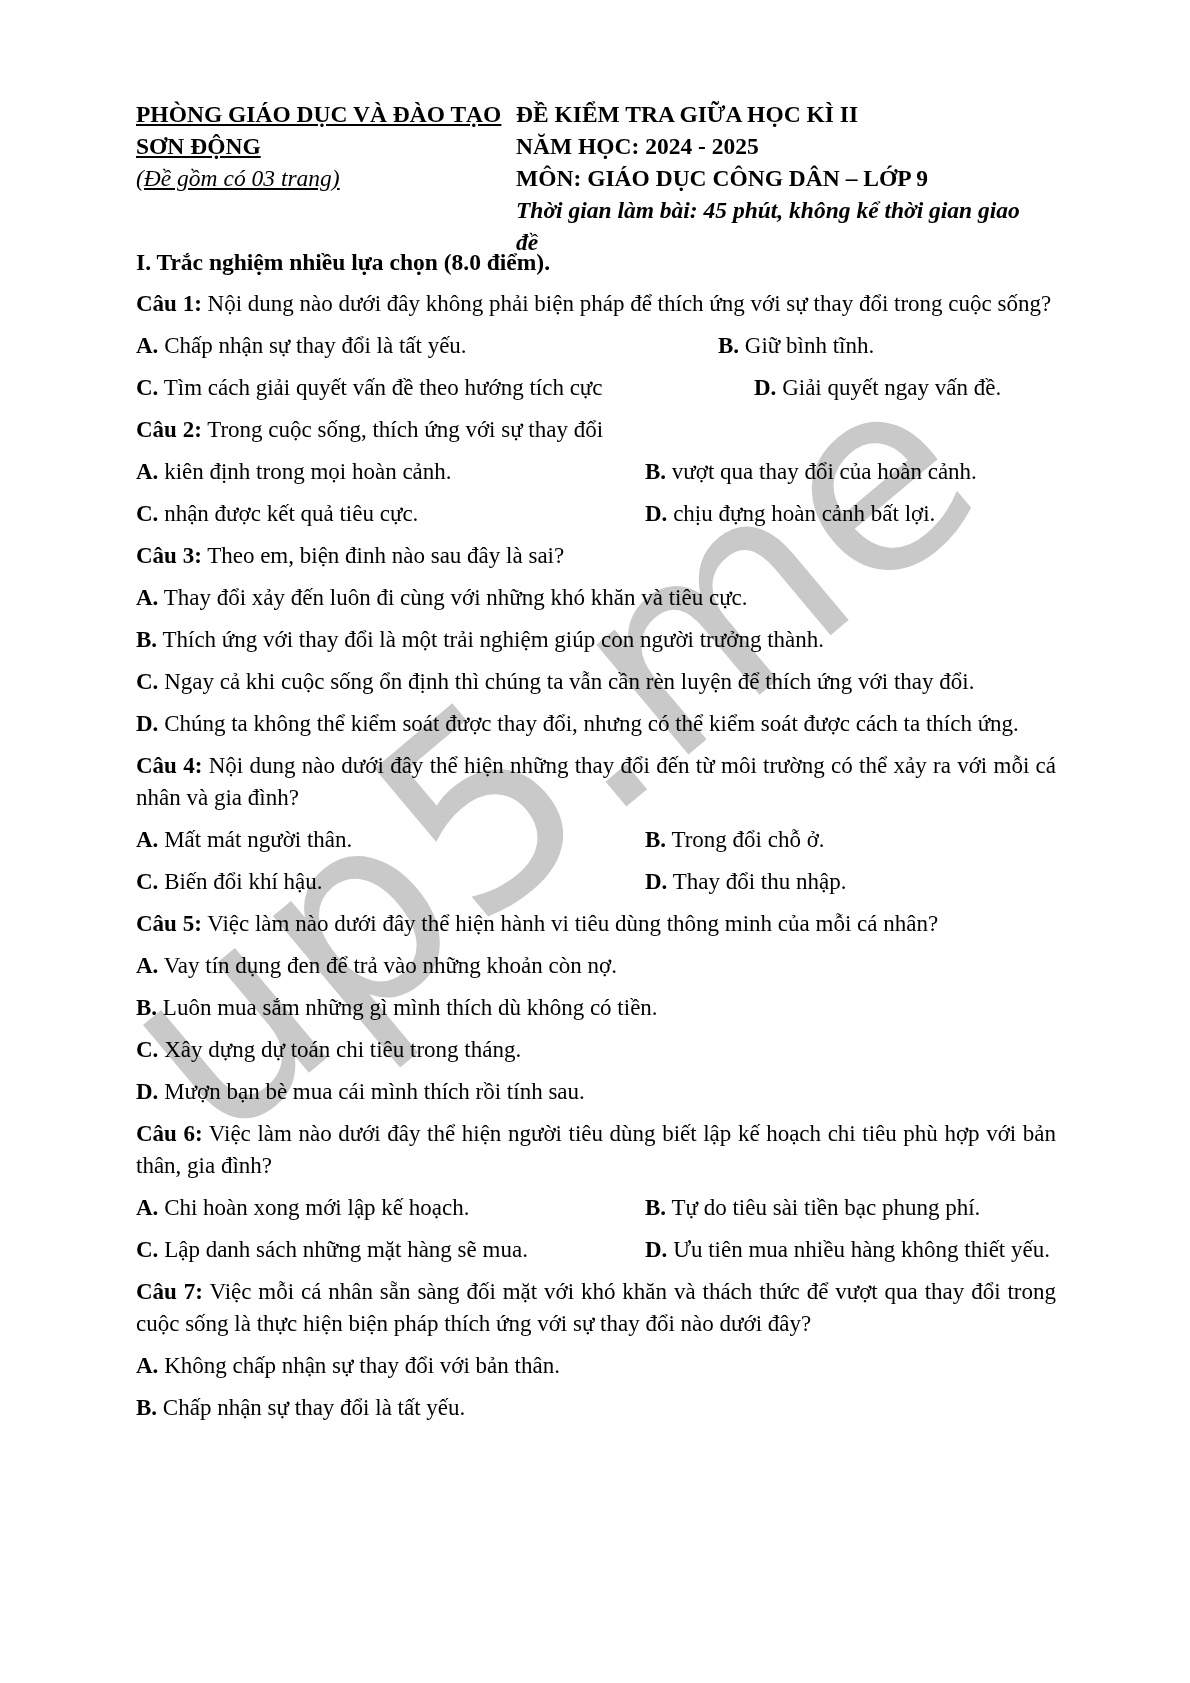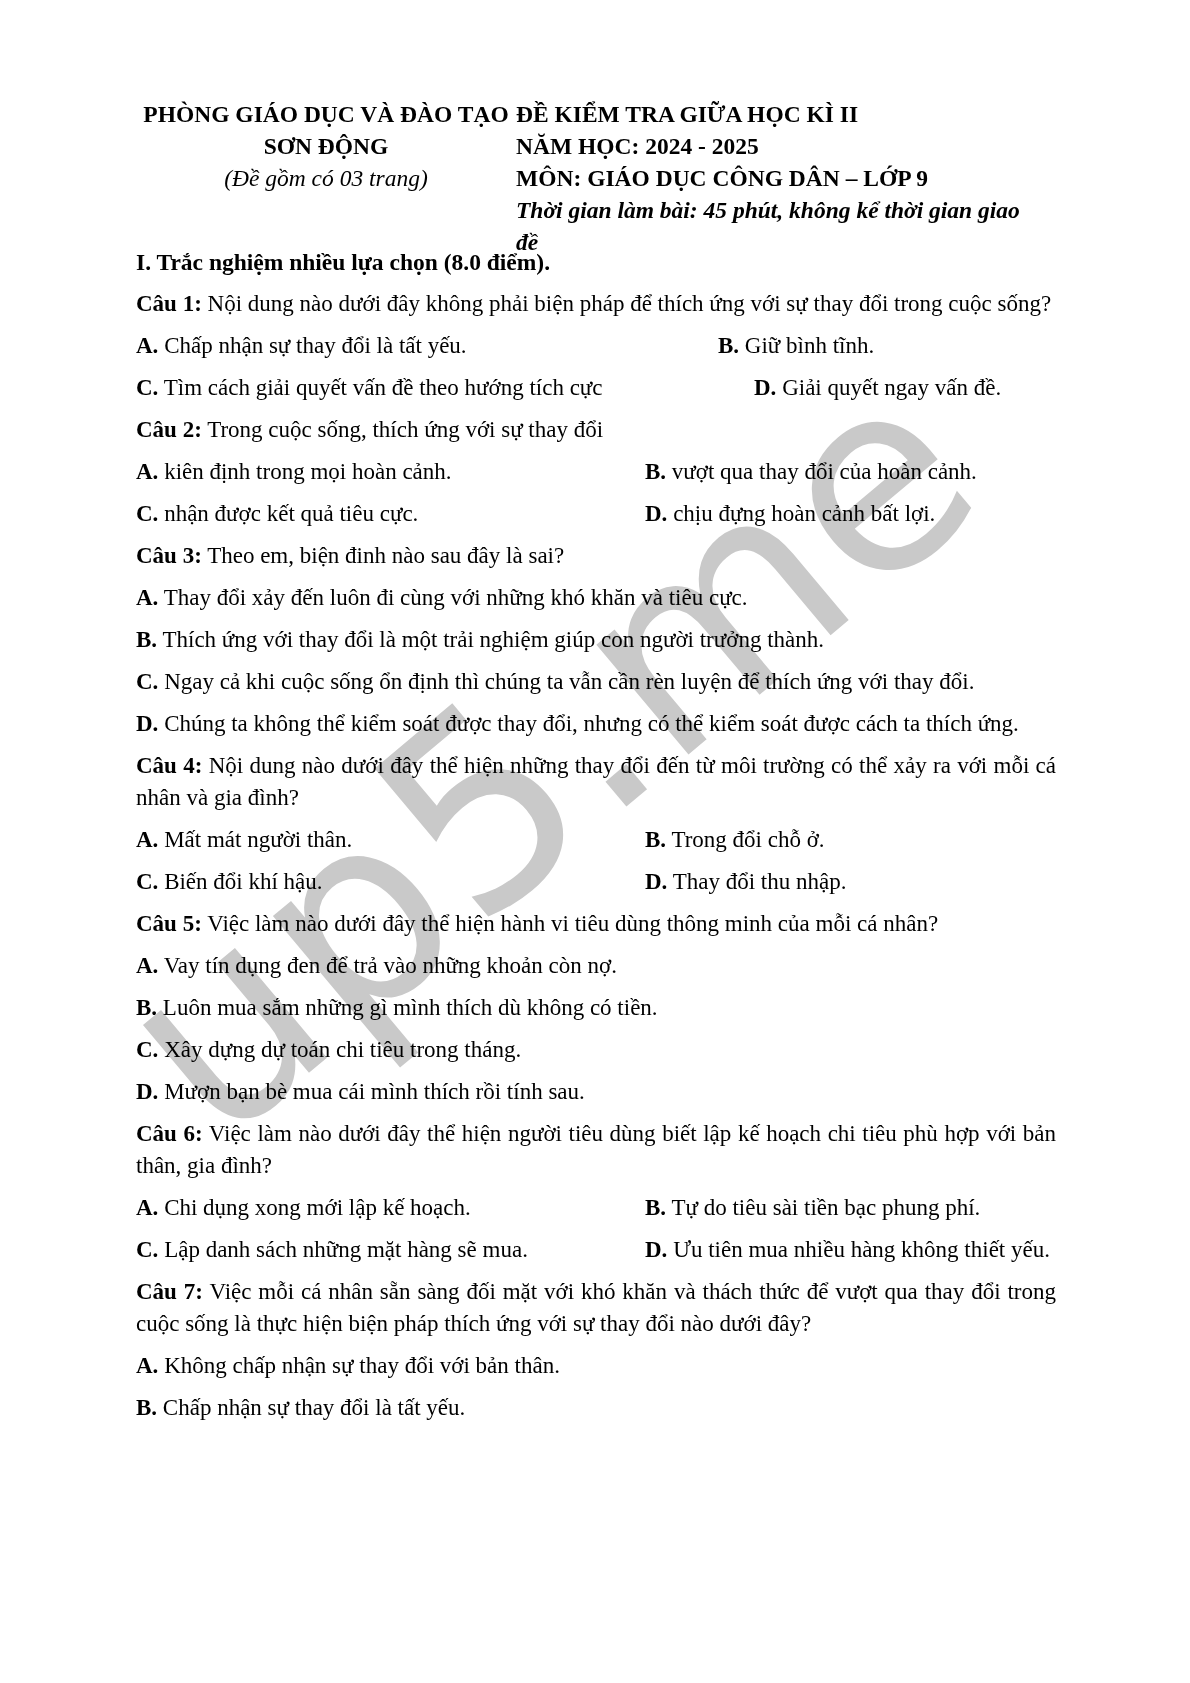--- a/index.html
+++ b/index.html
@@ -23,21 +23,21 @@
     z-index:0;
     white-space:nowrap;
     user-select:none;
   }
   .header {
     position:absolute;
     top:98px; left:136px; width:898px;
     display:flex; justify-content:space-between;
     z-index:1;
   }
-  .header-left  { width:380px; text-align:center; }
+  .header-left  { width:380px; text-align:left;text-decoration:underline; }
   .header-right { width:518px; text-align:left; }
   .hline  { font-size:23.5px; line-height:32px; font-weight:bold; }
   .hline.italic { font-weight:normal; font-style:italic; }
   .hline.bold-italic { font-weight:bold; font-style:italic; }
   .body {
     position:absolute;
     top:246px; left:136px; width:920px;
     z-index:1;
     font-size:23px; line-height:32px;
   }
@@ -119,21 +119,21 @@
           <div class="opt"><b>B.</b> <span>Luôn mua sắm những gì mình thích dù không có tiền.</span></div>
         </div>
         <div class="opt-line">
           <div class="opt"><b>C.</b> <span>Xây dựng dự toán chi tiêu trong tháng.</span></div>
         </div>
         <div class="opt-line">
           <div class="opt"><b>D.</b> <span>Mượn bạn bè mua cái mình thích rồi tính sau.</span></div>
         </div>
         <p class="stem"><b>Câu 6:</b> <span>Việc làm nào dưới đây thể hiện người tiêu dùng biết lập kế hoạch chi tiêu phù hợp với bản thân, gia đình?</span></p>
         <div class="opt-row" style="grid-template-columns: 509px 1fr;">
-          <div class="opt"><b>A.</b> <span>Chi dụng xong mới lập kế hoạch.</span></div>
+          <div class="opt"><b>A.</b> <span>Chi hoàn xong mới lập kế hoạch.</span></div>
           <div class="opt"><b>B.</b> <span>Tự do tiêu sài tiền bạc phung phí.</span></div>
         </div>
         <div class="opt-row" style="grid-template-columns: 509px 1fr;">
           <div class="opt"><b>C.</b> <span>Lập danh sách những mặt hàng sẽ mua.</span></div>
           <div class="opt"><b>D.</b> <span>Ưu tiên mua nhiều hàng không thiết yếu.</span></div>
         </div>
         <p class="stem"><b>Câu 7:</b> <span>Việc mỗi cá nhân sẵn sàng đối mặt với khó khăn và thách thức để vượt qua thay đổi trong cuộc sống là thực hiện biện pháp thích ứng với sự thay đổi nào dưới đây?</span></p>
         <div class="opt-line">
           <div class="opt"><b>A.</b> <span>Không chấp nhận sự thay đổi với bản thân.</span></div>
         </div>

